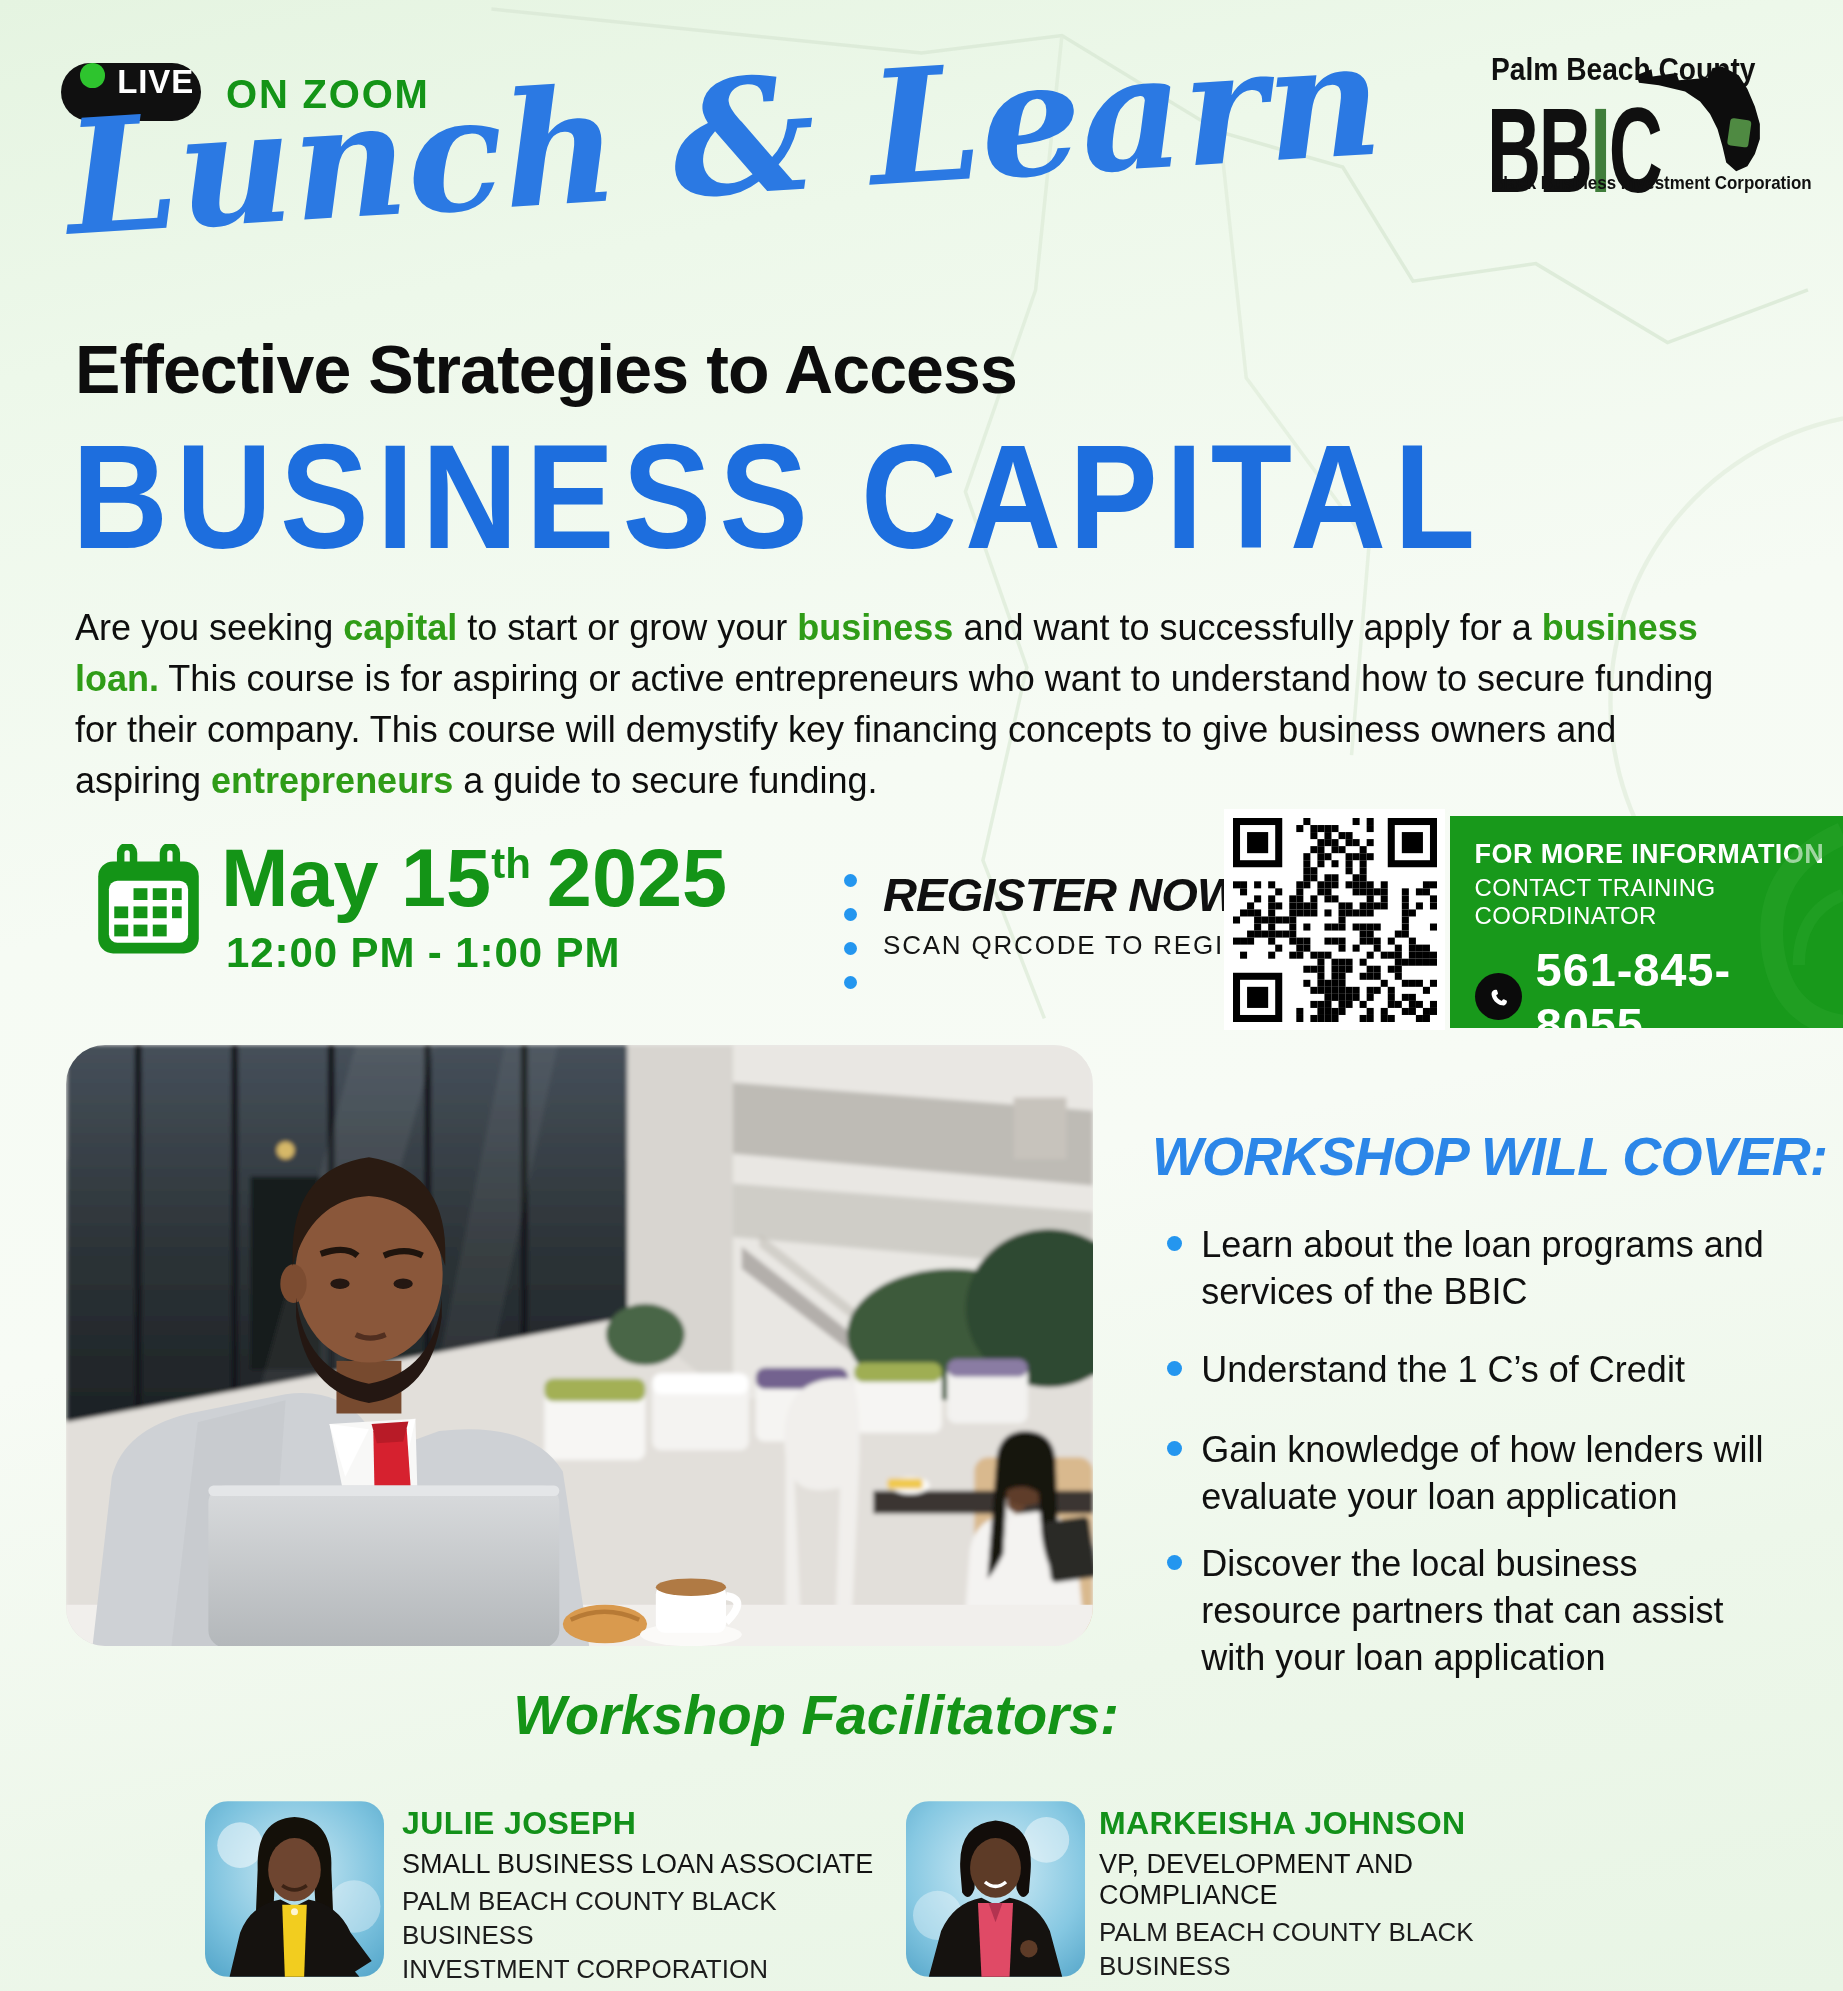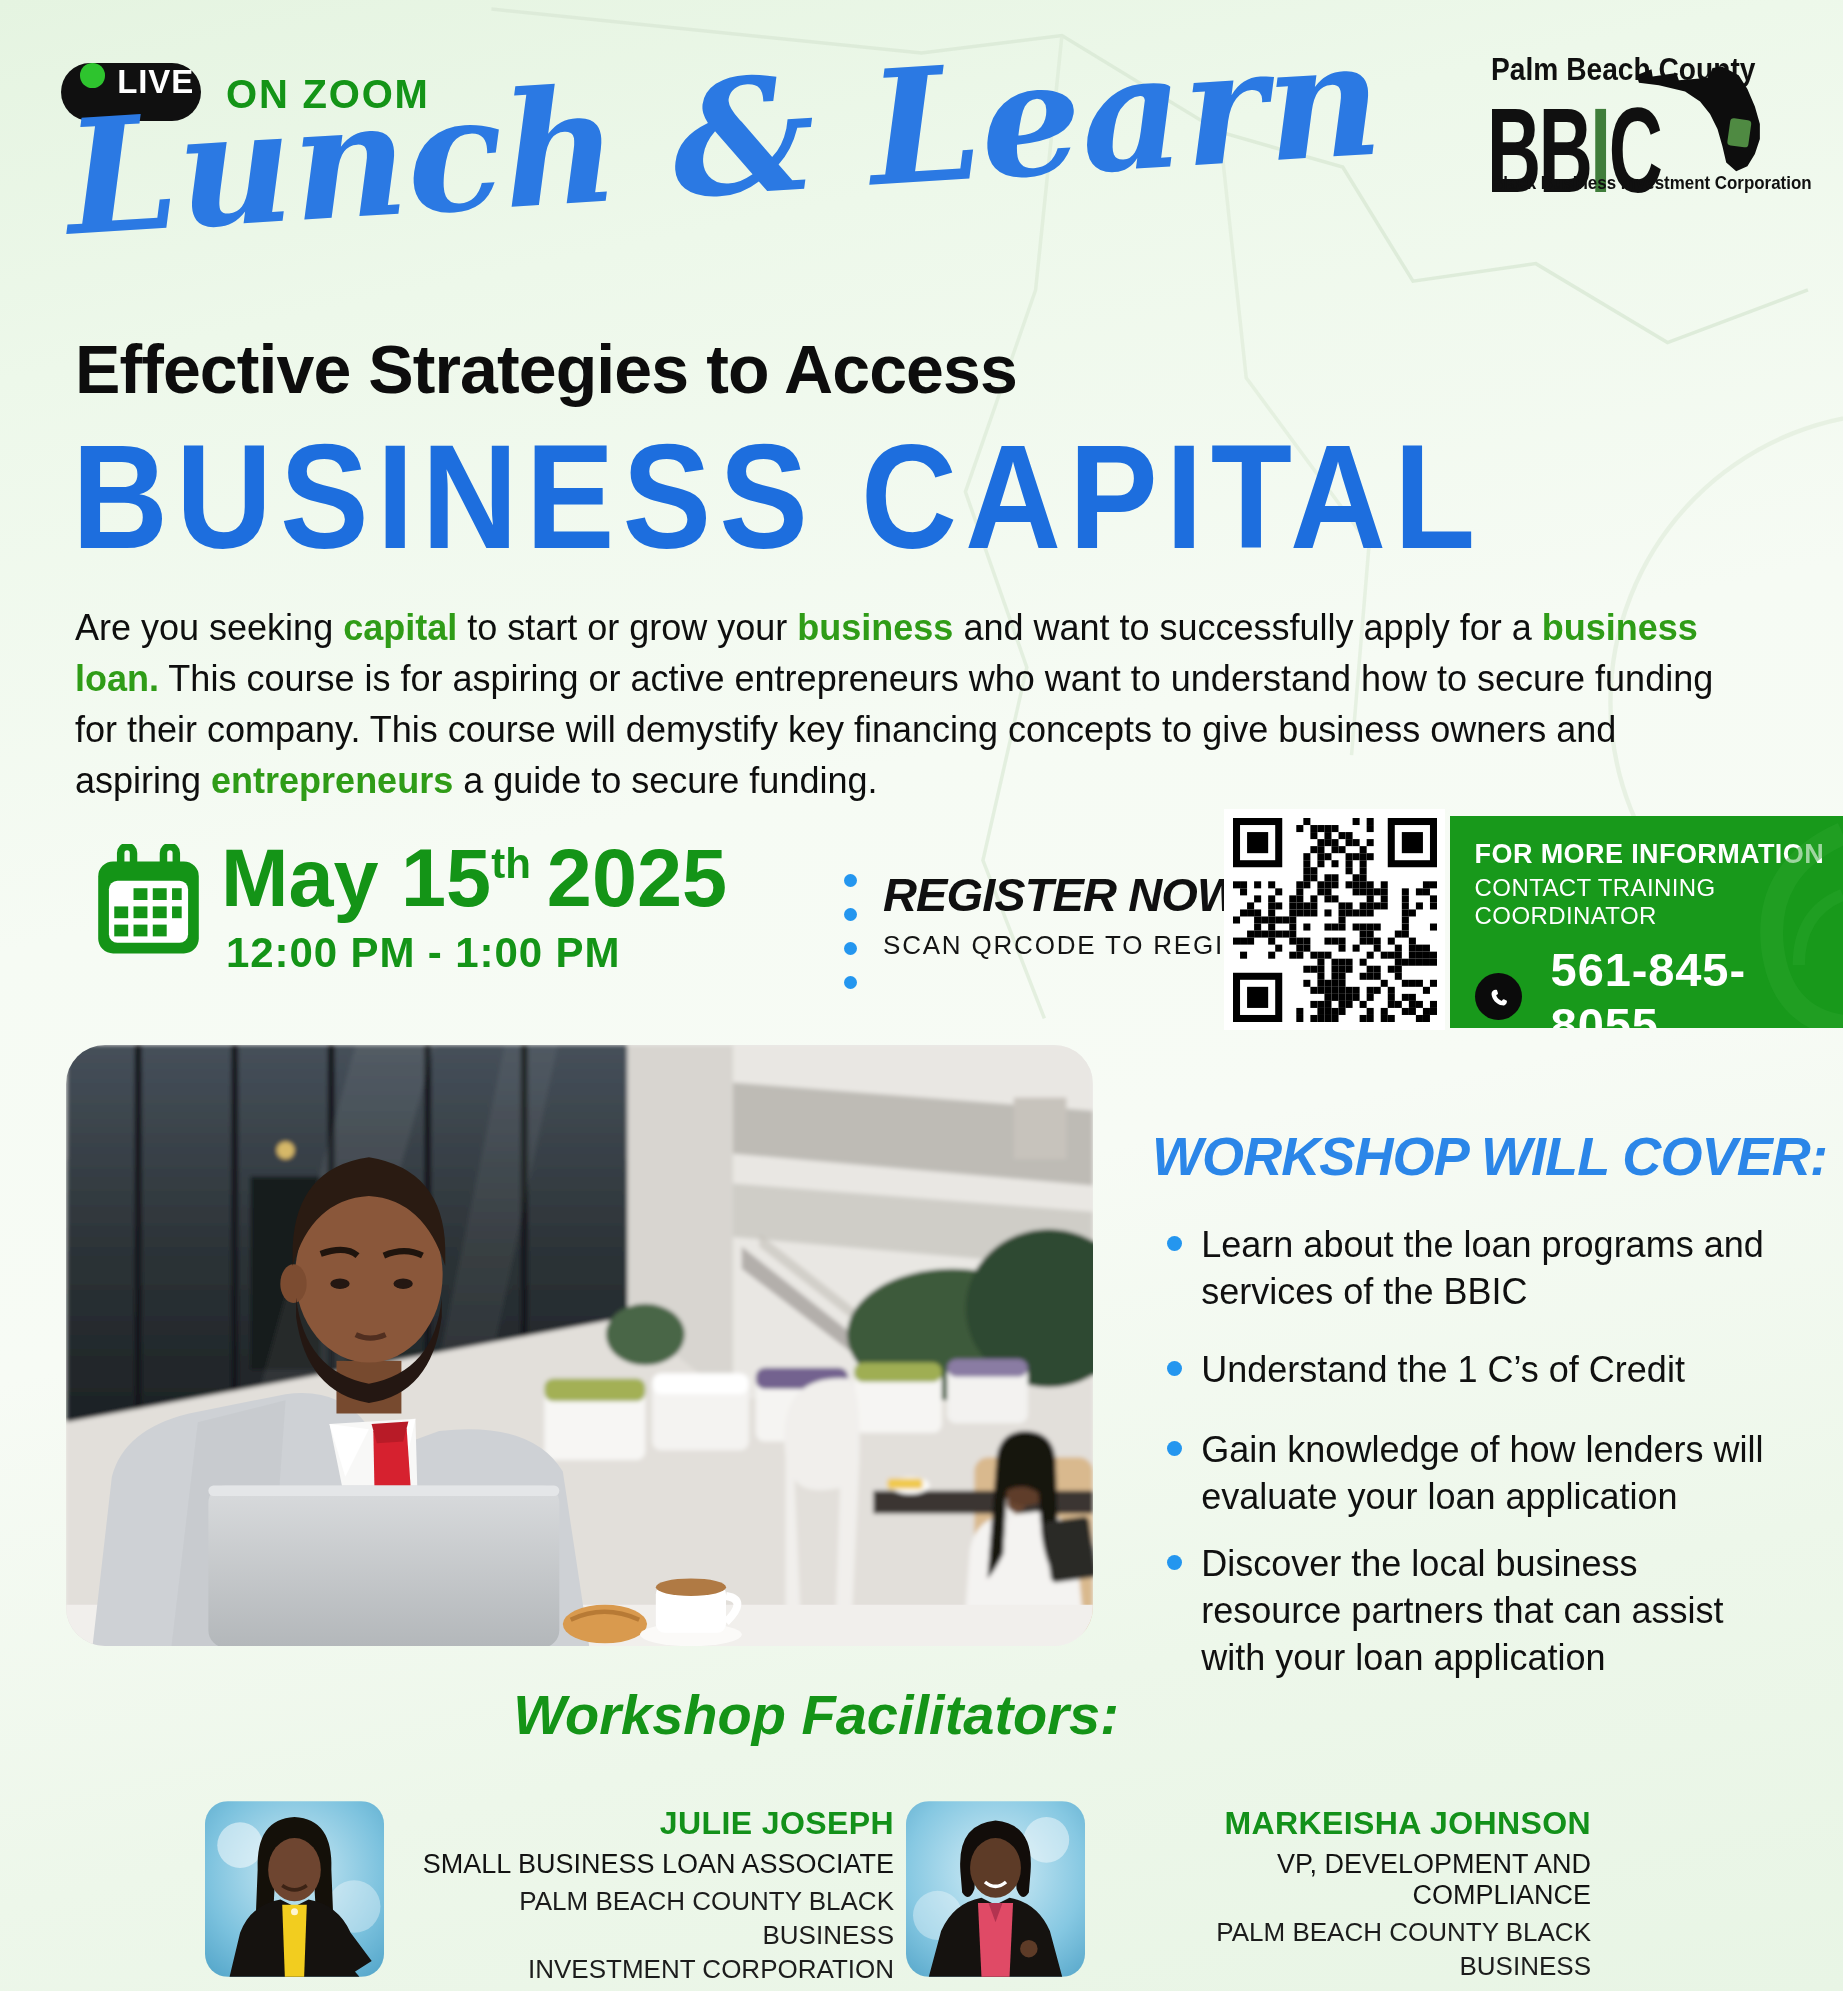--- a/index.html
+++ b/index.html
@@ -39,36 +39,36 @@
   
   .reg-dots{left:844px;top:874px;display:flex;flex-direction:column;gap:21px;}
   .reg-dots span{width:13px;height:13px;border-radius:50%;background:#2496ef;}
   .reg-title{left:883px;top:867px;font-size:47px;font-weight:bold;font-style:italic;color:#101010;letter-spacing:-0.9px;}
   .reg-sub{left:883px;top:930px;font-size:26px;color:#141414;letter-spacing:1.8px;}
   
   .qr-wrap{left:1224px;top:809px;width:221px;height:221px;background:#fff;display:flex;align-items:center;justify-content:center;}
   .contact-box{left:1450px;top:816px;width:393px;height:212px;background:#18991b;color:#fff;box-sizing:border-box;padding:23px 17.6px 0 24.6px;overflow:hidden;}
   .contact-head{font-size:27px;font-weight:bold;letter-spacing:0.4px;}
   .contact-sub{font-size:24px;margin-top:3.5px;letter-spacing:0.4px;}
-  .contact-phone-row{display:flex;align-items:center;gap:29px;margin-top:12.3px;}
+  .contact-phone-row{display:flex;align-items:center;gap:14px;margin-top:12.3px;}
   .icon-circle{width:47px;height:47px;border-radius:50%;background:#0b0b0b;display:flex;align-items:center;justify-content:center;flex:0 0 auto;}
   .contact-phone{font-size:47px;font-weight:bold;letter-spacing:0.9px;}
   
   .photo-wrap{left:66px;top:1045px;width:1027px;height:601px;border-radius:39px;overflow:hidden;}
   
   .ws-head{left:1152px;top:1125px;font-size:54px;font-weight:bold;font-style:italic;color:#2b86e8;letter-spacing:-0.9px;white-space:nowrap;}
   .bullet{position:absolute;left:1167px;width:614px;display:flex;gap:19.3px;}
   .bullet .dot{width:15px;height:15px;border-radius:50%;background:#2496ef;margin-top:14px;flex:0 0 auto;}
   .bullet .btext{font-size:36px;font-weight:normal;color:#101010;line-height:1.3;}
   
   .fac-head{left:465px;top:1682px;width:702px;text-align:center;font-size:56px;font-weight:bold;font-style:italic;color:#149417;}
   .fac-photo{width:179px;height:176px;border-radius:23px;overflow:hidden;}
   .fac-photo.p1{left:205px;top:1801px;}
   .fac-photo.p2{left:906px;top:1801px;}
-  .fac-text{position:absolute;width:492px;text-align:right;}
+  .fac-text{position:absolute;width:492px;}
   .fac-text.t1{left:402px;top:1805px;}
   .fac-text.t2{left:1099px;top:1805px;}
   .fac-name{font-size:32px;font-weight:bold;color:#13911a;letter-spacing:0.4px;}
   .fac-role{font-size:27px;font-weight:normal;color:#131313;margin-top:7px;letter-spacing:0;}
   .fac-org{font-size:26px;color:#1c1c1c;margin-top:5.3px;line-height:1.3;}
 </style>
 </head>
 <body>
 
 <div id="poster">

